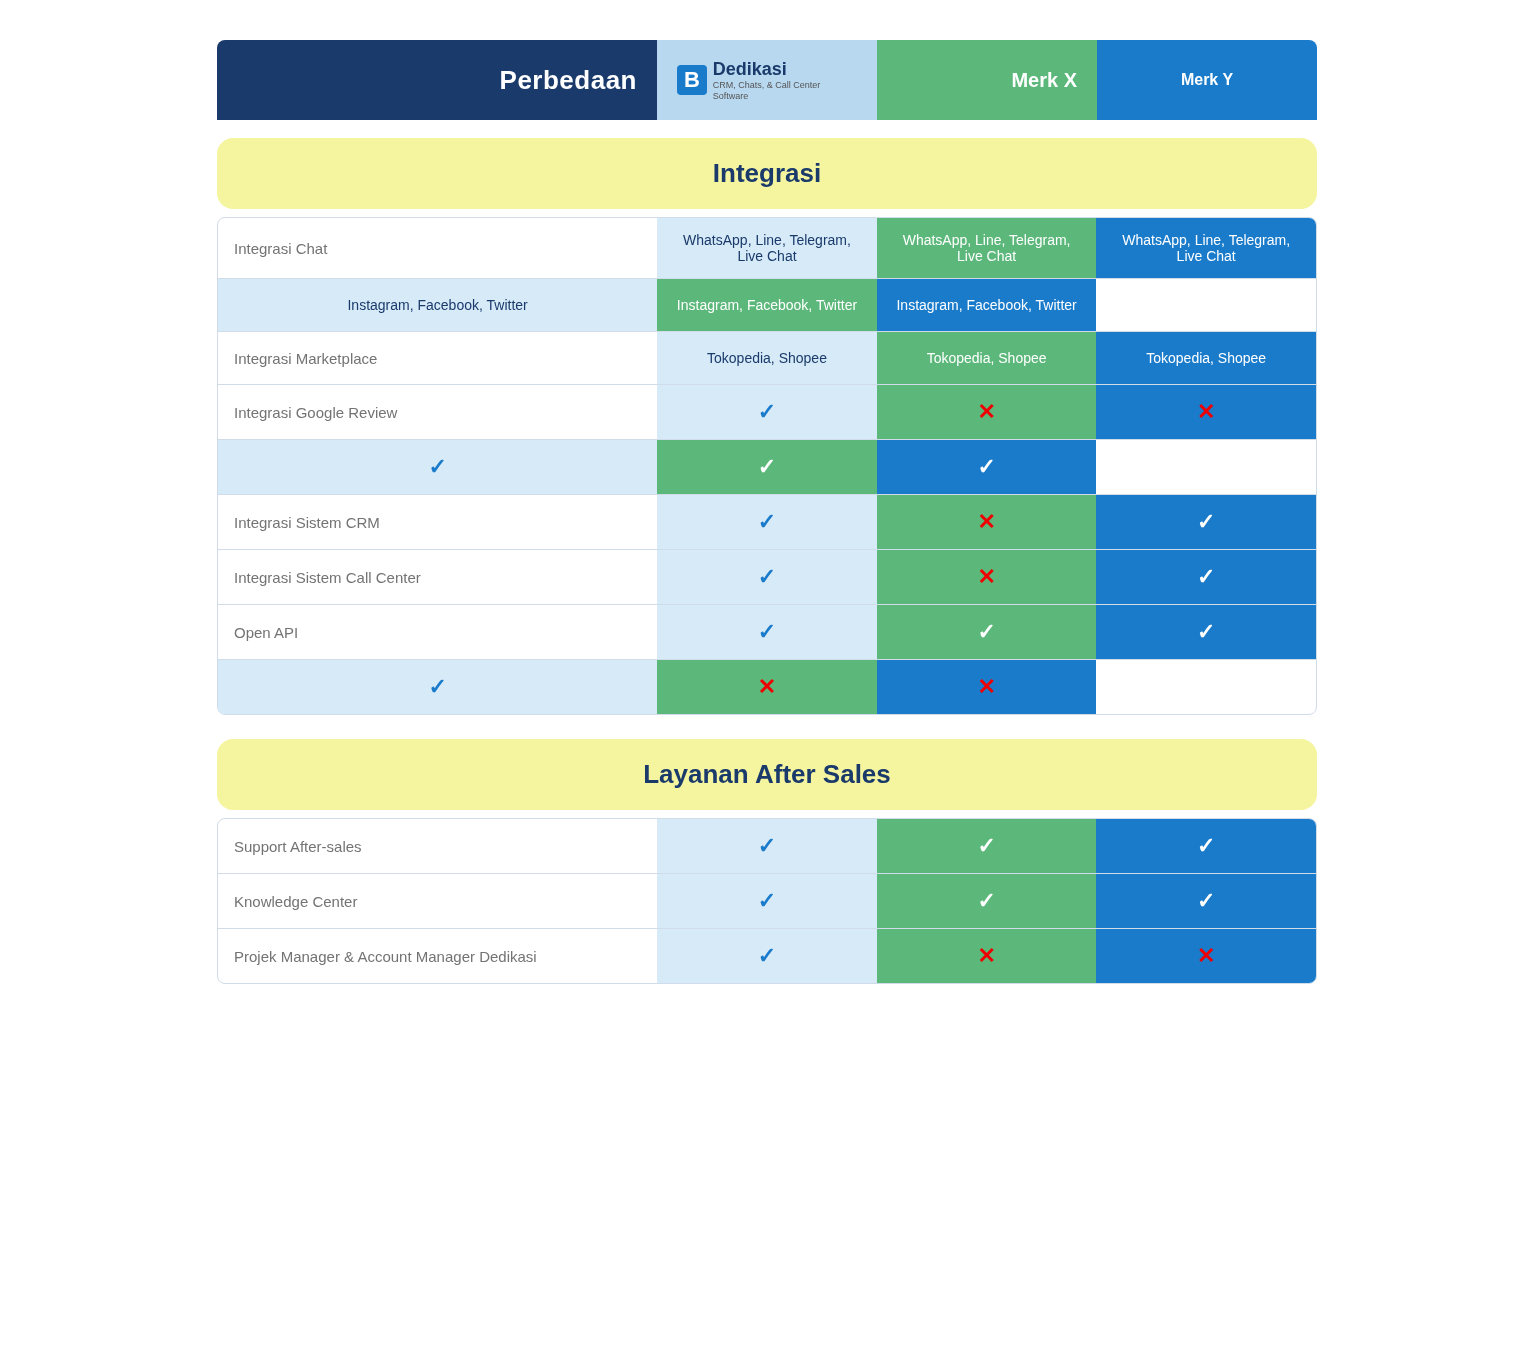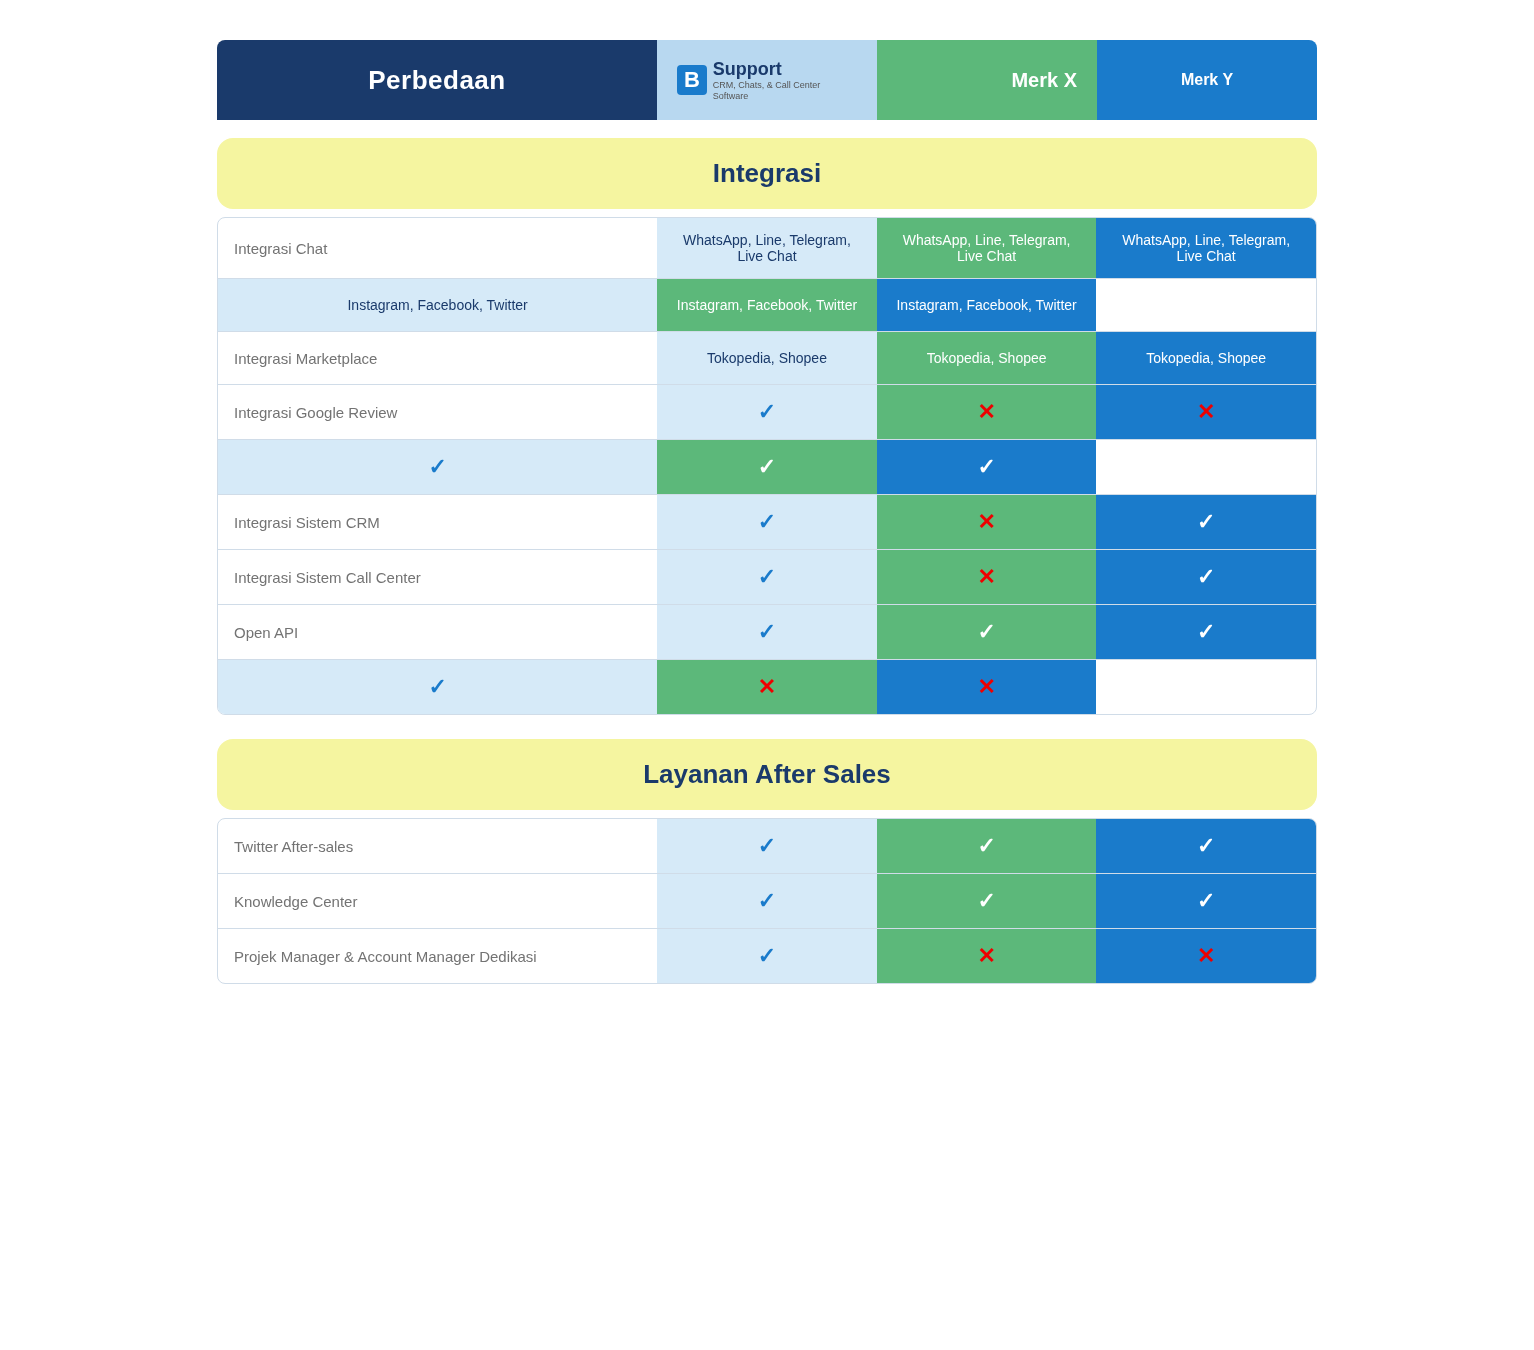--- a/index.html
+++ b/index.html
@@ -30,20 +30,21 @@
       align-items: center;
       justify-content: center;
       min-height: 80px;
     }
     .header-perbedaan {
       background: #1a3a6b;
       color: #fff;
       font-size: 26px;
       font-weight: 800;
       letter-spacing: 0.5px;
+      justify-content: flex-end;
     }
     .header-barantum {
       background: #b8d8f0;
       flex-direction: column;
       gap: 4px;
     }
     .barantum-logo {
       display: flex;
       align-items: center;
       gap: 6px;
@@ -173,21 +174,21 @@
 <div class="container">
 
   <div class="header-row">
     <div class="header-cell header-perbedaan">
       <span>Perbedaan</span>
     </div>
     <div class="header-cell header-barantum">
       <div class="barantum-logo">
         <div class="barantum-b">B</div>
         <div class="barantum-text-block">
-          <span class="barantum-name">Support</span>
+          <span class="barantum-name">Dedikasi</span>
           <span class="barantum-sub">CRM, Chats, &amp; Call Center Software</span>
         </div>
       </div>
     </div>
     <div class="header-cell header-merk-x">
       <span>Merk X</span>
     </div>
     <div class="header-cell header-merk-y">
       <span>Merk Y</span>
     </div>
@@ -327,21 +328,21 @@
   </div>
 
   <div class="section-header" style="margin-top:24px;">
     <span class="section-header-text">Layanan After Sales</span>
   </div>
 
   <div class="full-border">
 
     <div class="data-row">
       <div class="cell cell-label">
-        <span>Twitter After-sales</span>
+        <span>Support After-sales</span>
       </div>
       <div class="cell cell-barantum">
         <span class="check">✓</span>
       </div>
       <div class="cell cell-merk-x">
         <span class="check-white">✓</span>
       </div>
       <div class="cell cell-merk-y">
         <span class="check-white">✓</span>
       </div>

